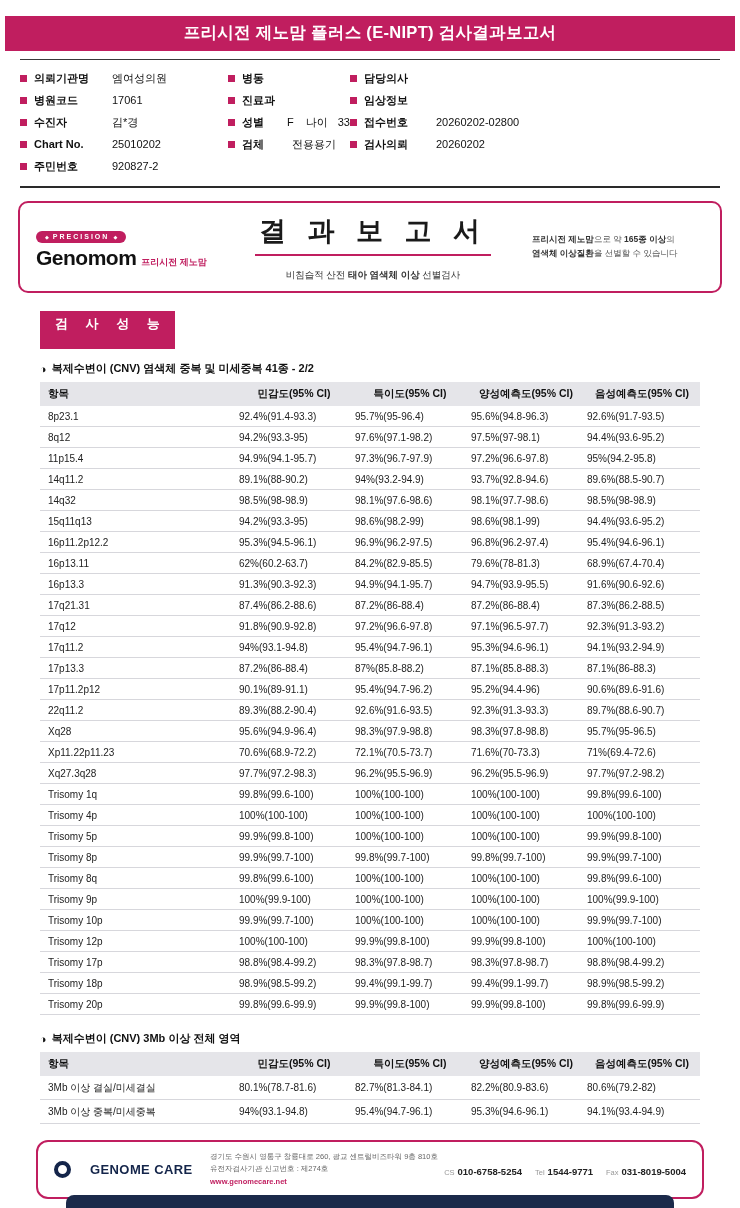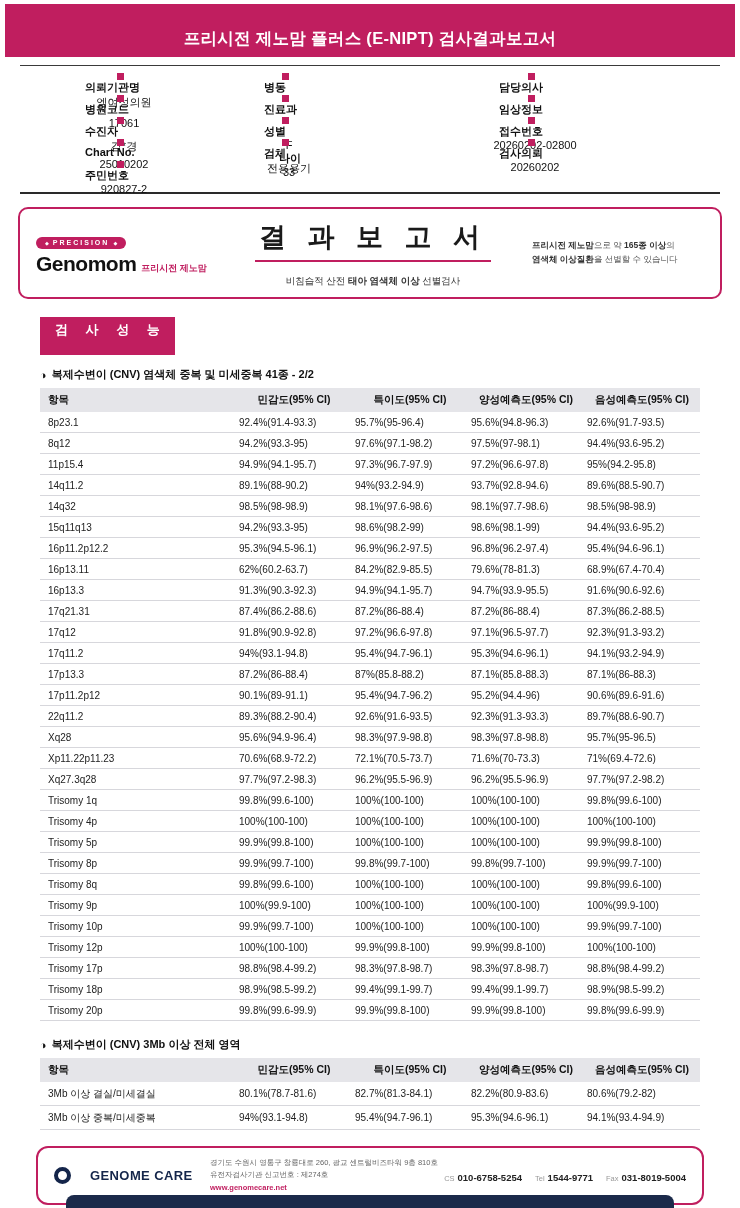--- a/index.html
+++ b/index.html
@@ -3,34 +3,34 @@
 <meta charset="utf-8">
 <style>
   * { margin:0; padding:0; box-sizing:border-box; }
   html,body { width:740px; height:1208px; }
   body {
     background:#ffffff;
     font-family:"Liberation Sans","DejaVu Sans",sans-serif;
     position:relative; overflow:hidden; color:#111;
   }
   .banner {
-    margin:4px 5px 0; background:#c01e5f; color:#fff; text-align:center;
-    font-size:16.5px; font-weight:bold; padding:24px 0 7px; letter-spacing:0.3px;
+    margin:16px 5px 0; background:#c01e5f; color:#fff; text-align:center;
+    font-size:16.5px; font-weight:bold; padding:6px 0 7px; letter-spacing:0.3px;
   }
   .info {
     margin:8px 20px 0; border-top:1.5px solid #3a3a3a; border-bottom:2.5px solid #2a2a2a;
     padding:7px 0 9px; display:grid; grid-template-columns:208px 122px 1fr;
   }
-  .irow { display:flex; align-items:center; height:22px; font-size:11px; white-space:nowrap;flex-direction:column; }
+  .irow { display:flex; align-items:center; height:22px; font-size:11px; white-space:nowrap; }
   .sq { width:7px; height:7px; background:#c01e5f; margin-right:7px; flex:none; }
   .ilabel { font-weight:bold; }
   .col1 .ilabel { width:78px; }
   .col2 .ilabel { width:50px; }
   .col3 .ilabel { width:72px; }
-  .extra-label { font-weight:bold; margin-left:12px; margin-right:10px; }
+  .extra-label { font-weight:normal; margin-left:12px; margin-right:10px; }
   .report-box {
     margin:13px 18px 0; border:2.5px solid #c01e5f; border-radius:10px;
     height:92px; display:flex; align-items:center; padding:0 16px; gap:10px;
   }
   .logo-block { width:178px; }
   .badge {
     display:inline-flex; align-items:center; gap:4px; background:#c01e5f; color:#fff;
     border-radius:9px; font-size:7px; font-weight:bold; letter-spacing:2px; padding:2.5px 9px;
   }
   .badge .dm { font-size:5px; letter-spacing:0; }

